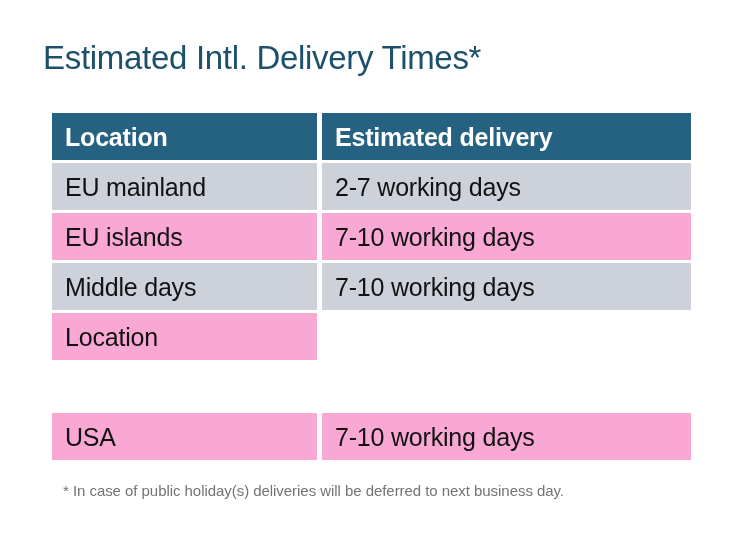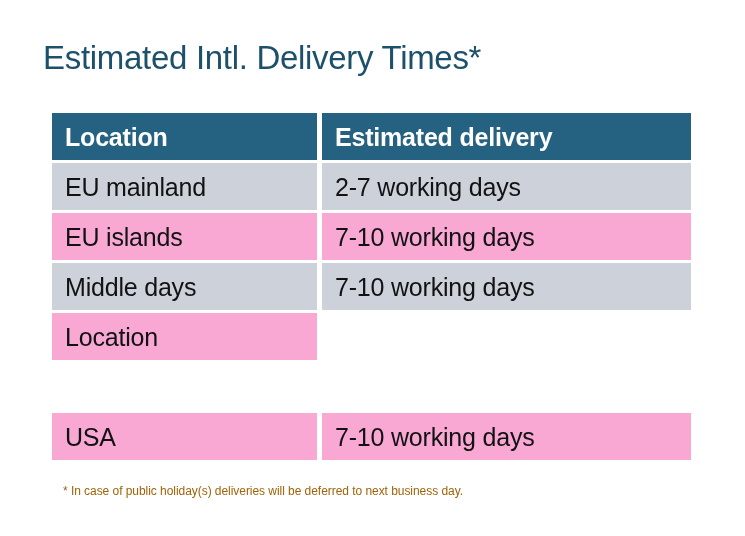--- a/index.html
+++ b/index.html
@@ -66,23 +66,23 @@
     font-weight: bold;
   }
 
   .body-row.row-dark .cell { background: #ccd1da; }
   .body-row.row-light .cell { background: #f9a8d4; }
 
   #table-footnote {
     position: absolute;
     left: 63px;
     top: 481px;
-    font-size: 12px;
+    font-size: 15px;
     line-height: 20px;
-    color: #a16207;
+    color: #737373;
     letter-spacing: -0.05px;
     white-space: nowrap;
   }
 </style>
 </head>
 <body>
 
 <div id="page-title">Estimated Intl. Delivery Times*</div>
 
 <div id="delivery-table">

